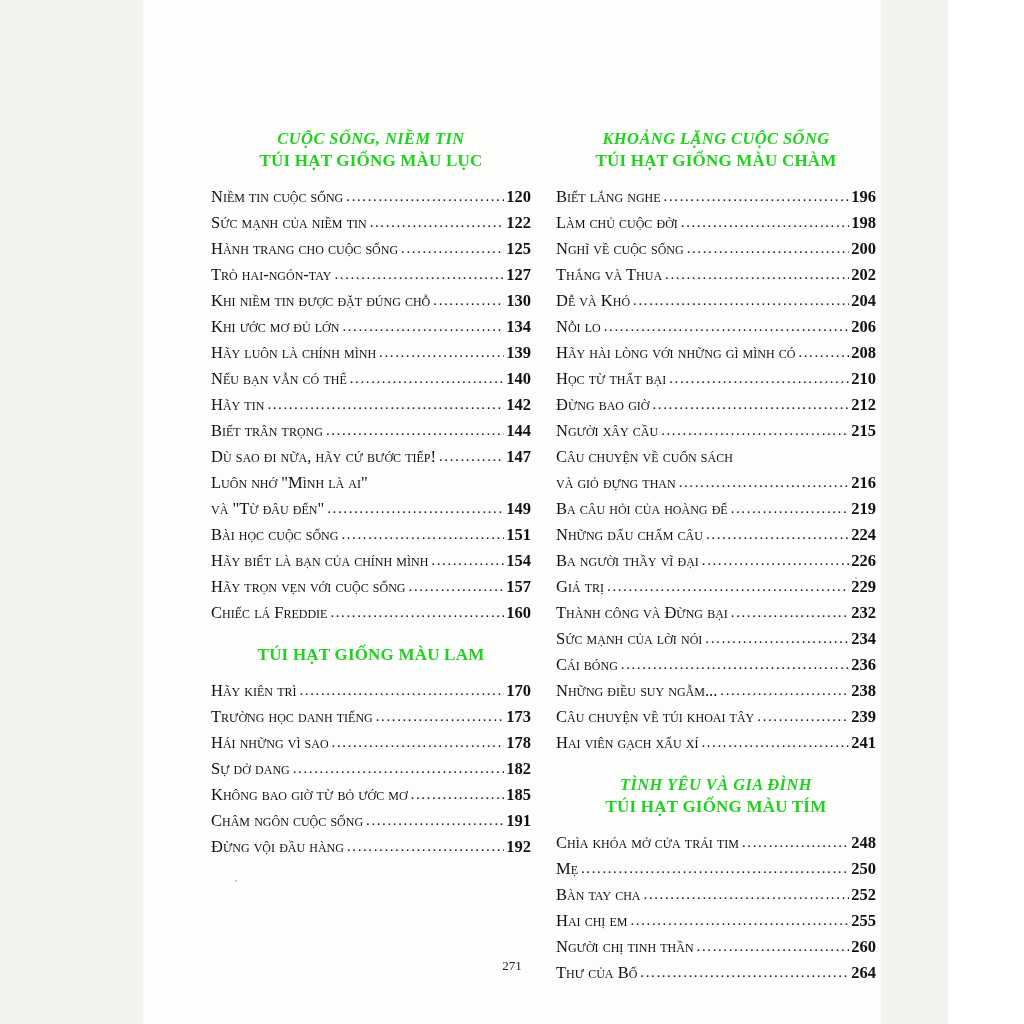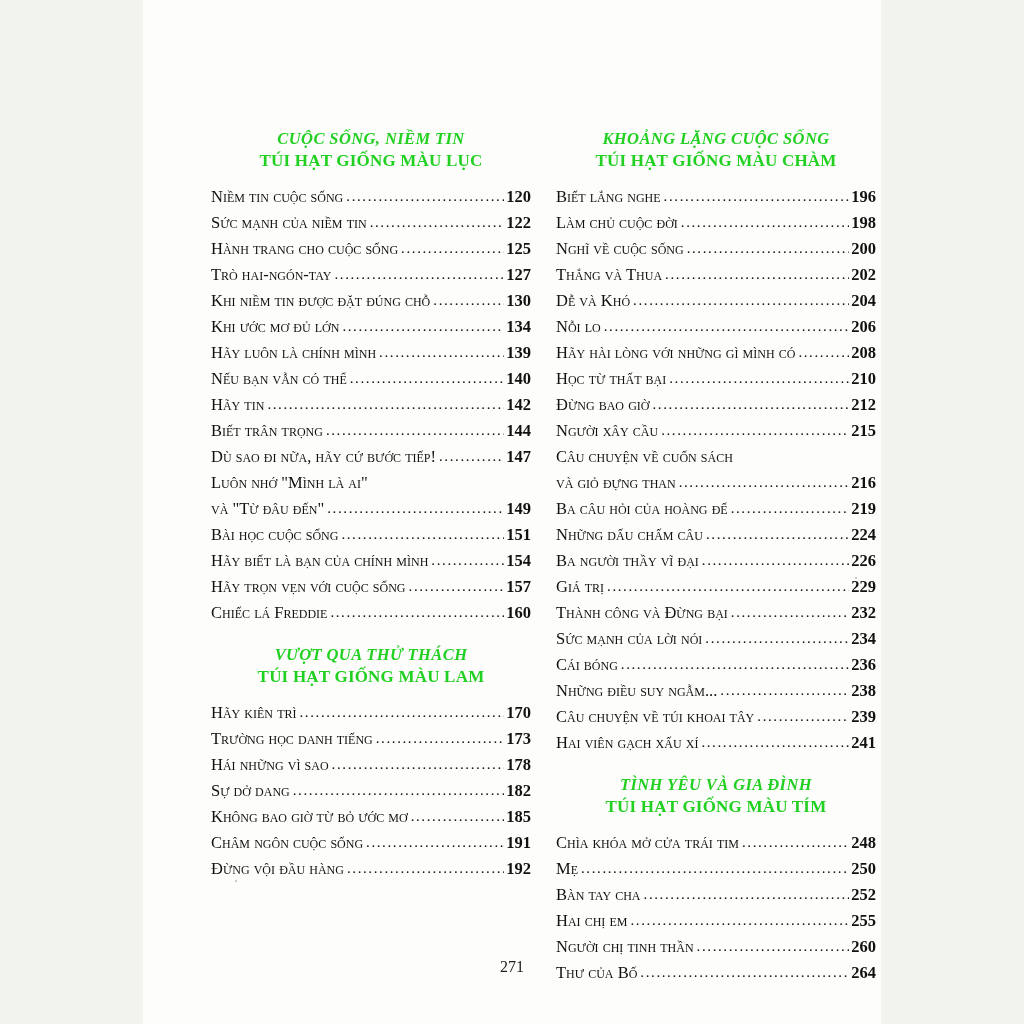--- a/index.html
+++ b/index.html
@@ -2,21 +2,21 @@
 <html><head>
 <meta charset="utf-8">
 <style>
   html, body {
     margin: 0;
     padding: 0;
     background: #ffffff;
   }
   .page {
     position: relative;
-    width: 1024px;
+    width: 948px;
     height: 1024px;
     background: #f2f2ee;
     overflow: hidden;
     font-family: "Liberation Serif", serif;
   }
   .sheet {
     position: absolute;
     left: 143px;
     top: 0px;
     width: 738px;
@@ -96,21 +96,21 @@
   }
   .entry.nodots .title {
     flex: 1 1 auto;
   }
   .folio {
     position: absolute;
     left: 0;
     top: 958px;
     width: 738px;
     text-align: center;
-    font-size: 16px;
+    font-size: 13px;
     color: #222;
     font-family: "Liberation Serif", serif;
   }
   .speck {
     position: absolute;
     width: 2px;
     height: 2px;
     background: #b9b9b3;
     border-radius: 50%;
   }
@@ -211,21 +211,20 @@
               </div>
               <div class="entry">
                 <span class="title">Chiếc lá Freddie</span>
                 <span class="dots">............................................................</span>
                 <span class="pagenum">160</span>
               </div>
             </div>
           </div>
           <div class="section">
             <div class="section-head">
-              <div class="line1">VƯỢT QUA THỬ THÁCH</div>
               <div class="line2">TÚI HẠT GIỐNG MÀU LAM</div>
             </div>
             <div class="entries">
               <div class="entry">
                 <span class="title">Hãy kiên trì</span>
                 <span class="dots">............................................................</span>
                 <span class="pagenum">170</span>
               </div>
               <div class="entry">
                 <span class="title">Trường học danh tiếng</span>

